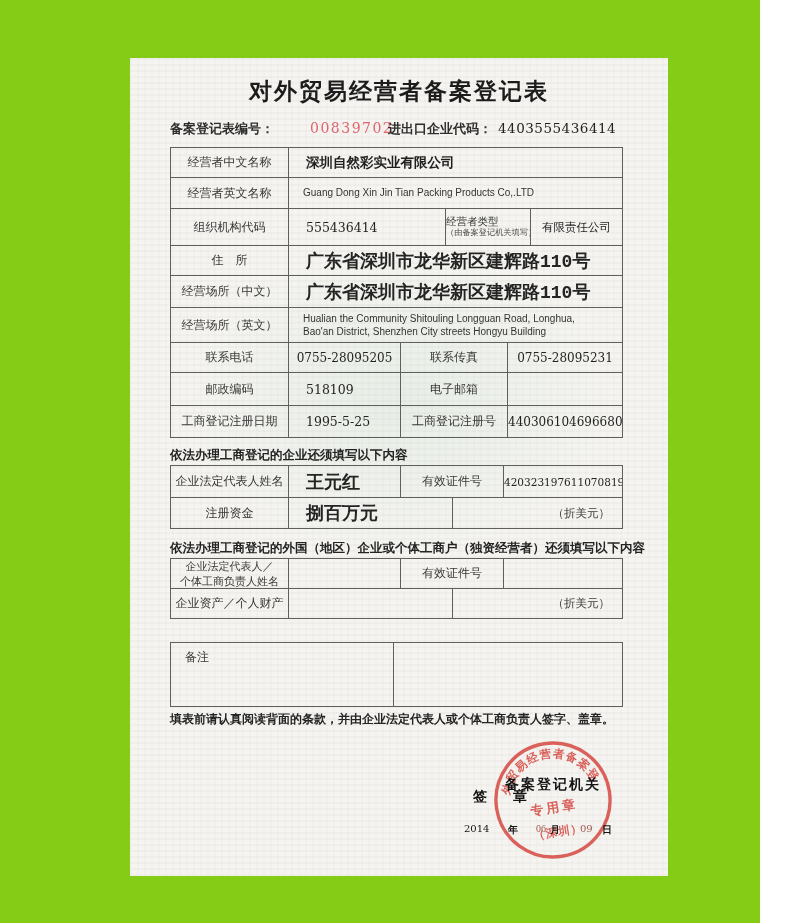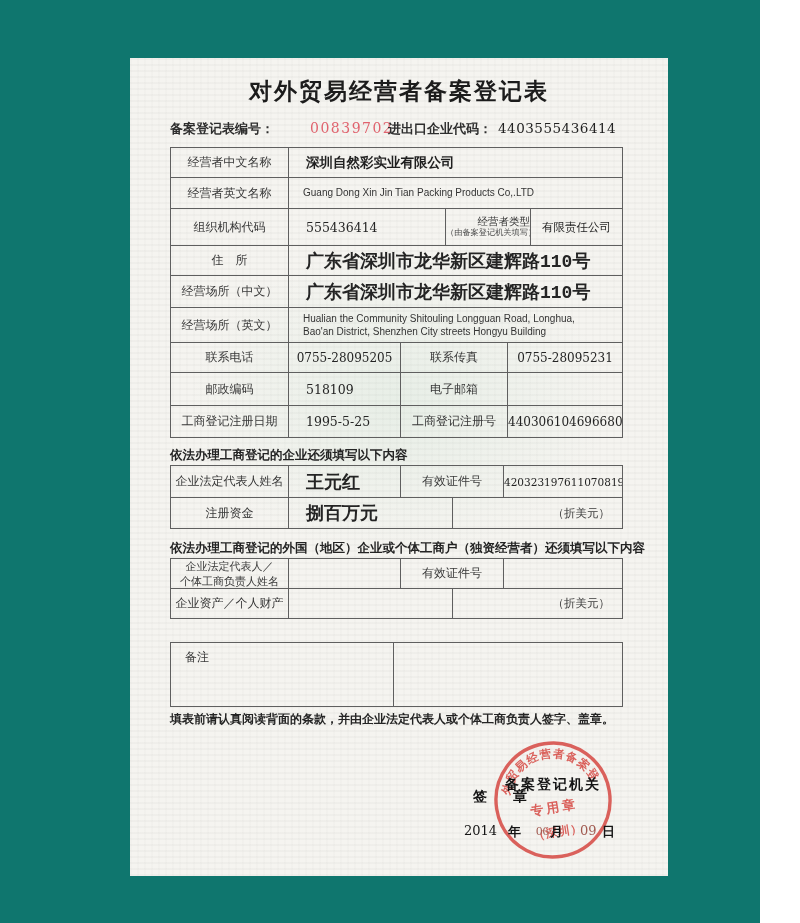--- a/index.html
+++ b/index.html
@@ -1,18 +1,18 @@
 <!DOCTYPE html>
 <html><head>
 <meta charset="utf-8">
 <style>
   * { margin:0; padding:0; box-sizing:border-box; }
   html,body { width:800px; height:923px; background:#ffffff; overflow:hidden;
     font-family:"Liberation Sans", sans-serif; }
-  .canvas { position:relative; width:760px; height:923px; background:#0f766e; }
+  .canvas { position:relative; width:760px; height:923px; background:#84cc16; }
 
   .page {
     position:absolute; left:130px; top:58px; width:538px; height:818px;
     background-color:#f5f4f0;
     background-image:
       radial-gradient(ellipse 300px 220px at 50% 42%, rgba(150,205,175,0.14), rgba(150,205,175,0) 70%),
       repeating-linear-gradient(0deg, rgba(188,188,184,0.10) 0 2px, rgba(255,255,255,0) 2px 6px),
       repeating-linear-gradient(90deg, rgba(198,198,194,0.07) 0 2px, rgba(255,255,255,0) 2px 7px);
   }
 
@@ -26,21 +26,21 @@
   .meta-regno-value { left:152px; font-family:"DejaVu Serif", serif; font-weight:normal;
     font-size:14px; letter-spacing:1.5px;margin-left:28px; }
   .meta-code-label { left:258px; }
   .meta-code-value { left:368px; font-family:"DejaVu Serif", serif; font-weight:normal;
     font-size:13.5px; letter-spacing:0.5px; color:#222; }
 
   table { border-collapse:collapse; table-layout:fixed; position:absolute; left:40px; width:452px; }
   td { border:1px solid #5f5f5f; overflow:hidden; vertical-align:middle; }
 
   .lbl { text-align:center; font-size:12px; color:#383838;font-family:Liberation Serif, serif; }
-  .lbl-sm { text-align:right; font-size:10.5px; color:#383838; line-height:1.25; }
+  .lbl-sm { text-align:left; font-size:10.5px; color:#383838; line-height:1.25; }
   .lbl-sub { display:block; font-size:8.2px; color:#4a4a4a; white-space:nowrap; }
   .lbl2line { text-align:center; font-size:11px; color:#383838; line-height:1.3; }
 
   .v-cnb { font-family:"DejaVu Serif", serif; font-weight:bold; font-size:13.5px;
     color:#1f1f1f; padding-left:17px; }
   .v-cn  { font-family:Liberation Mono, monospace; font-weight:bold; font-size:18px;
     color:#242424; padding-left:17px; }
   .v-en  { font-family:"Liberation Sans", sans-serif; font-size:10px; color:#333;
     padding-left:14px; line-height:1.35; }
   .v-num-l { font-family:"DejaVu Serif", serif; font-size:12.5px; color:#242424; padding-left:17px; }
@@ -51,21 +51,21 @@
   .remark-lbl { vertical-align:top; padding:6px 0 0 14px; font-size:12px; color:#383838; }
 
   .sec-header { position:absolute; left:40px; font-size:12.5px; font-weight:bold; color:#242424; }
   .footer-note { position:absolute; left:40px; top:653px; font-size:12px; font-weight:bold; color:#242424; }
 
   .stamp-svg { position:absolute; left:343px; top:662px; width:160px; height:160px; }
   .sig-authority { position:absolute; left:343px; top:718px; width:160px; text-align:center;
     font-size:14px; font-weight:bold; letter-spacing:2px; color:#141414; }
   .sig-label { position:absolute; left:343px; top:730px; width:160px; text-align:left;
     font-size:14px; font-weight:bold; letter-spacing:6px; color:#141414; }
-  .sig-date { position:absolute; left:330px; top:765px; width:170px; height:20px; font-size:13px; color:#141414; }
+  .sig-date { position:absolute; left:330px; top:765px; width:170px; height:20px; font-size:10px; color:#141414; }
   .sig-date span { position:absolute; top:0; }
   .d-year  { left:4px;  font-family:"DejaVu Serif", serif; }
   .d-yunit { left:48px; font-weight:bold; }
   .d-month { left:76px; font-family:Liberation Serif, serif; color:#a15a50; }
   .d-munit { left:90px; font-weight:bold; }
   .d-day   { left:120px; font-family:"DejaVu Serif", serif; color:#a15a50; }
   .d-dunit { left:142px; font-weight:bold; }
 </style>
 </head>
 <body>

